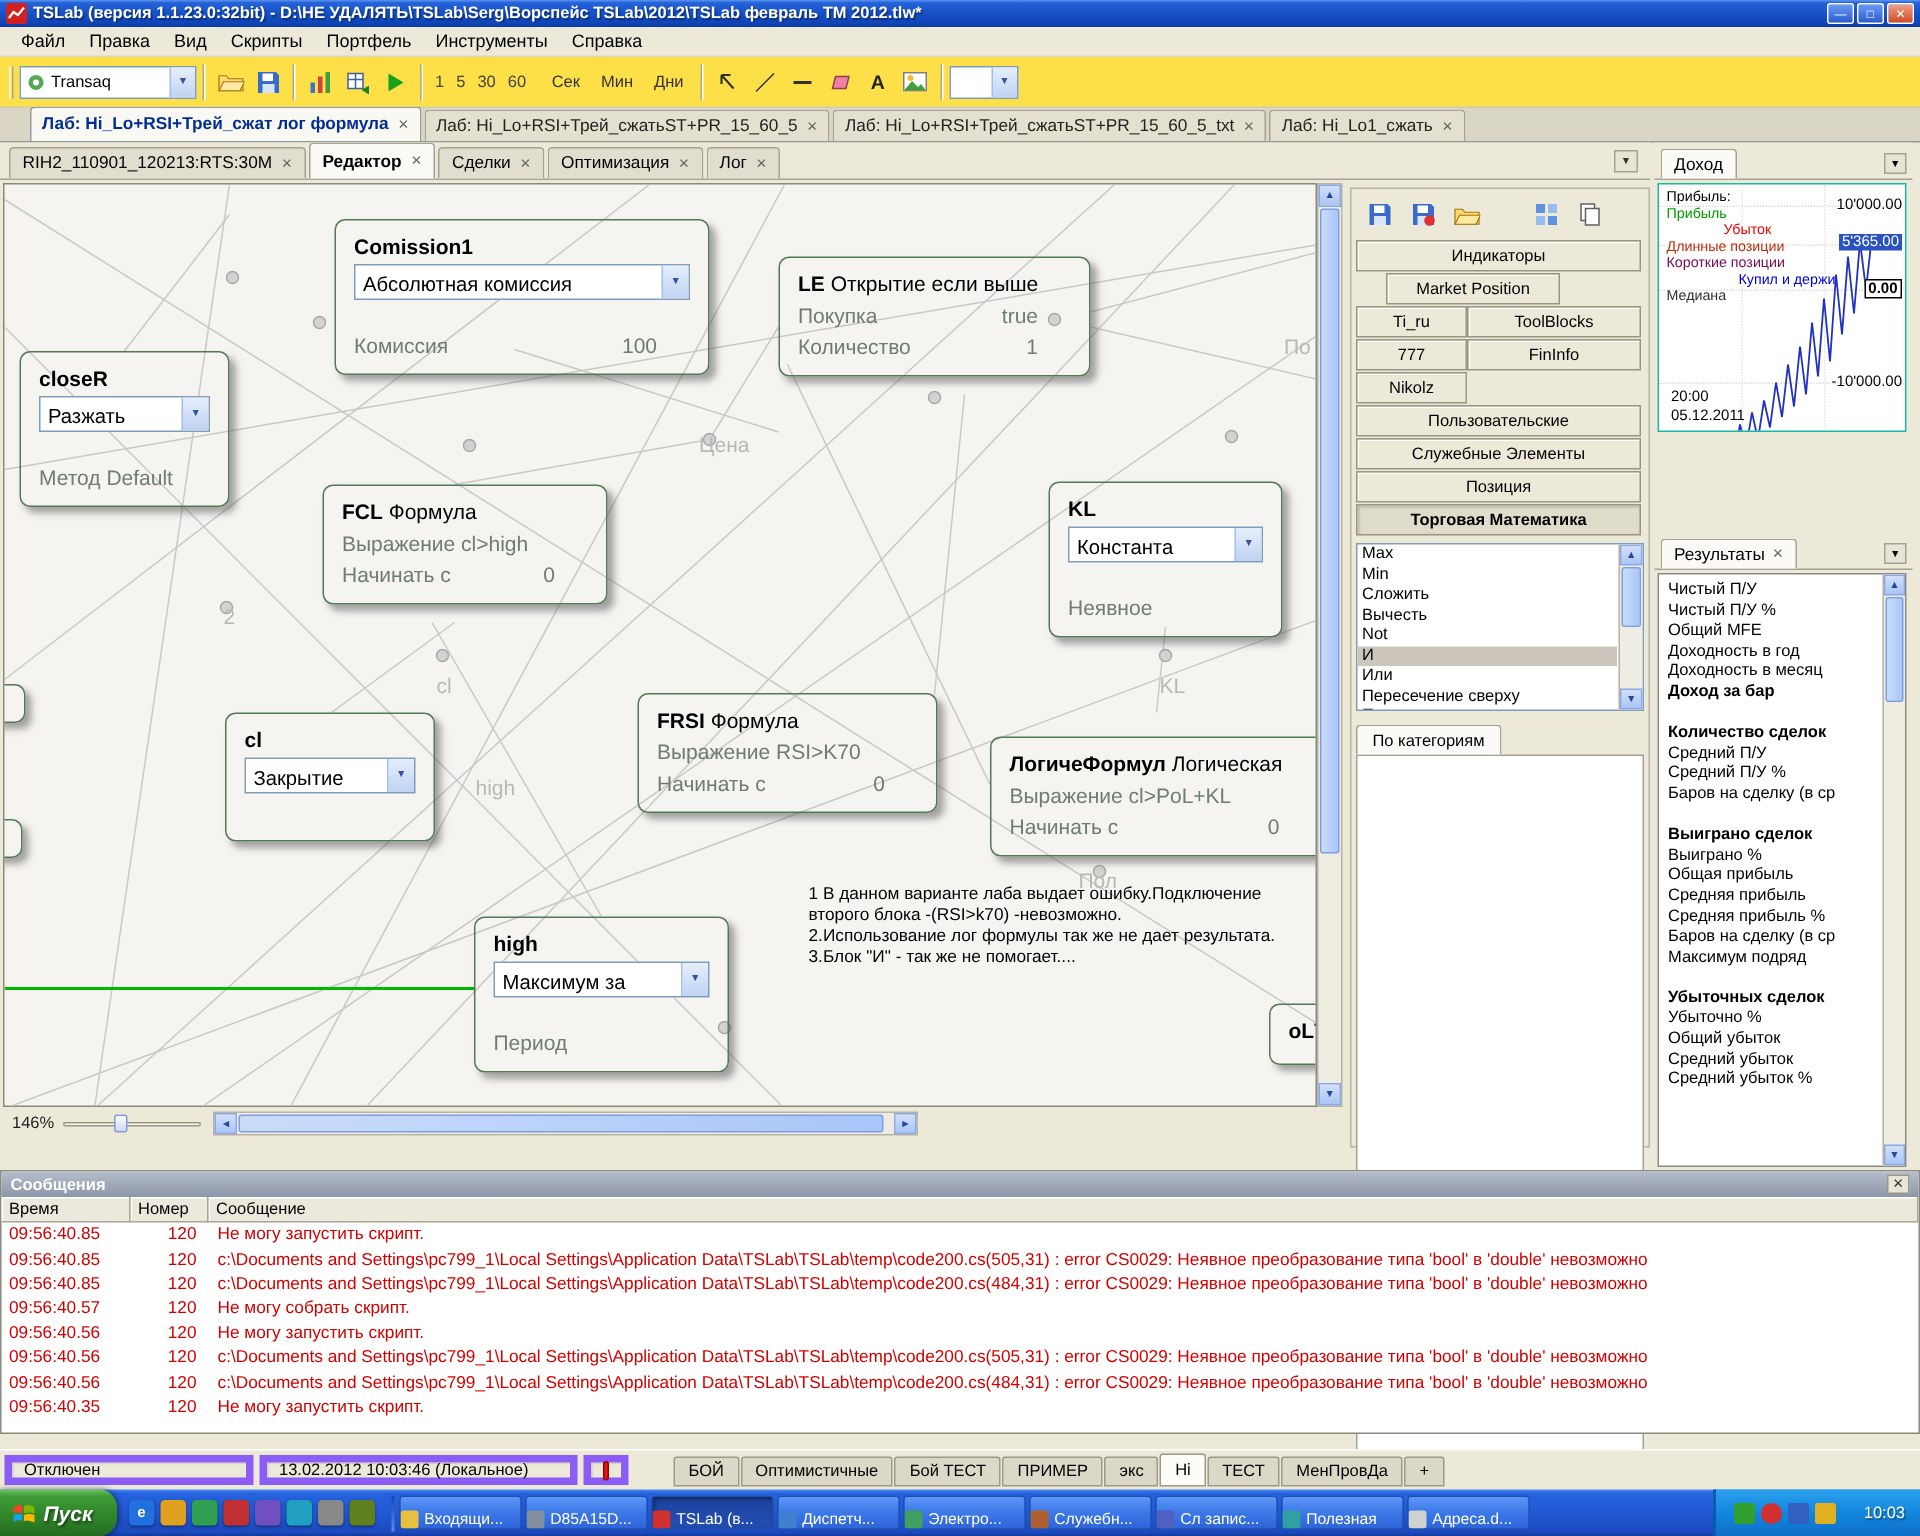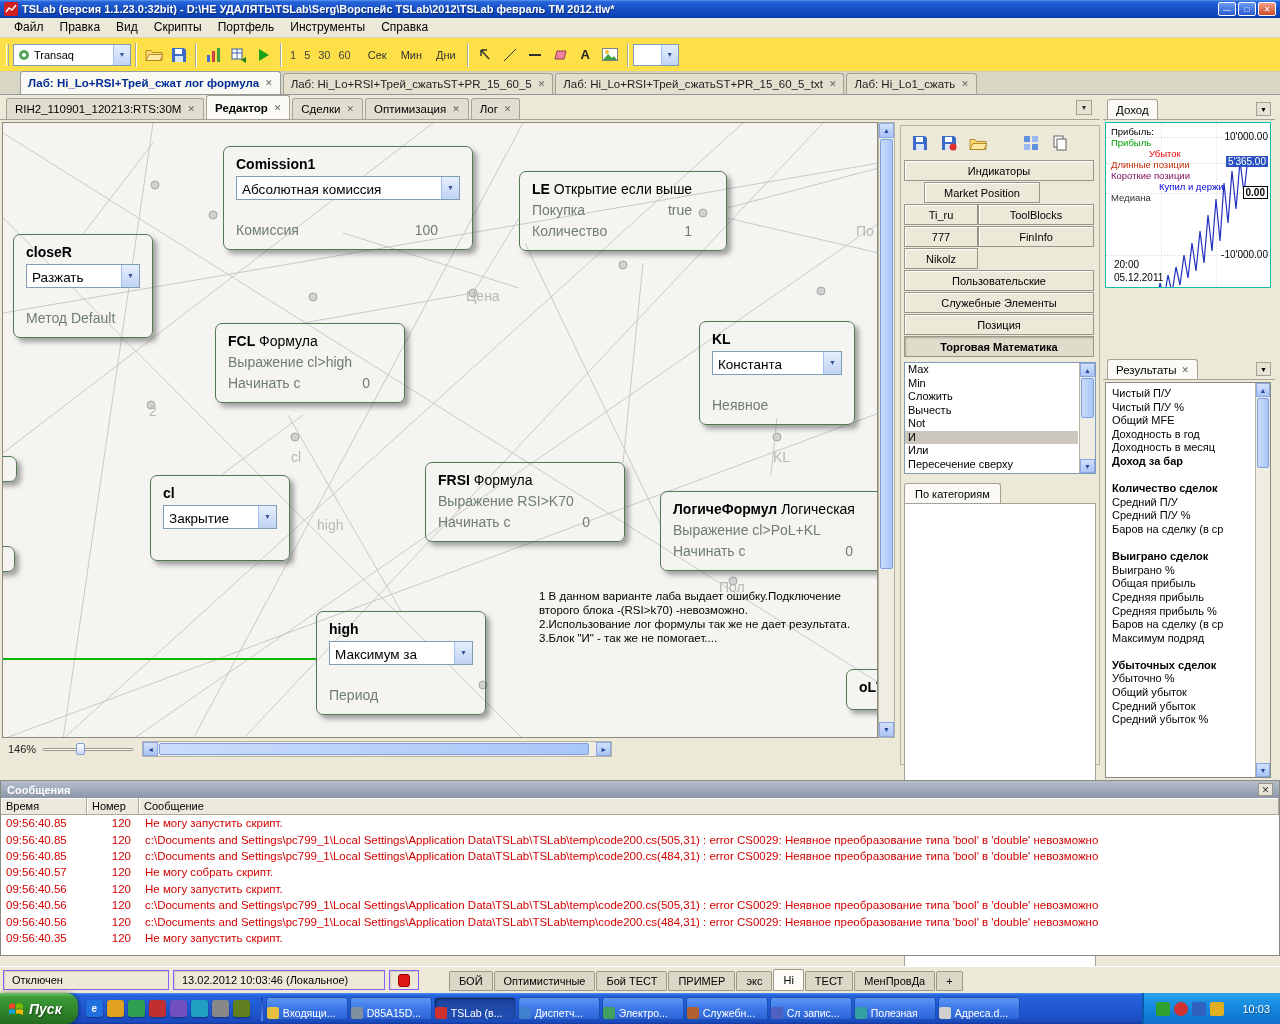--- a/index.html
+++ b/index.html
@@ -142,21 +142,21 @@
  box-shadow:inset 1px 1px 0 #fff}
 .msg-rows{overflow:hidden}
 .msg-row{display:flex;height:16.4px;align-items:center;color:#D40000;font-size:11.5px;white-space:nowrap}
 .m-time{width:86px;padding-left:5px;flex:0 0 auto}
 .m-num{width:52px;text-align:right;padding-right:8px;flex:0 0 auto}
 .m-text{padding-left:6px;overflow:hidden}
 
 
 .statusbar{position:absolute;left:0;top:966px;width:1280px;height:27px;background:#ECE9D8;display:flex;align-items:center;
  padding:0 3px;gap:4px;border-top:1px solid #fff}
-.st-cell{height:20px;display:flex;align-items:center;padding:0 8px;font-size:11px;border:1px solid #8b5cf6;
+.st-cell{height:20px;display:flex;align-items:center;padding:0 8px;font-size:11px;border:5px solid #8b5cf6;
  box-shadow:inset 1px 1px 1px #CFCCBC;background:#ECE9D8;white-space:nowrap}
 .st-conn{width:166px}
 .st-time{width:212px}
 .st-ind{width:30px;justify-content:center}
 .red-dot{width:13px;height:13px;background:#E01818;border:1px solid #900;border-radius:3px}
 .ws-tabs{display:flex;align-items:flex-end;height:22px;margin-left:26px;gap:1px}
 .ws-tab{height:20px;padding:0 9px;display:flex;align-items:center;font-size:11px;background:#DCD8C8;
  border:1px solid #9D9A88;border-radius:2px 2px 0 0;white-space:nowrap}
 .ws-tab.active{background:#FDFCF8;height:22px}
 

